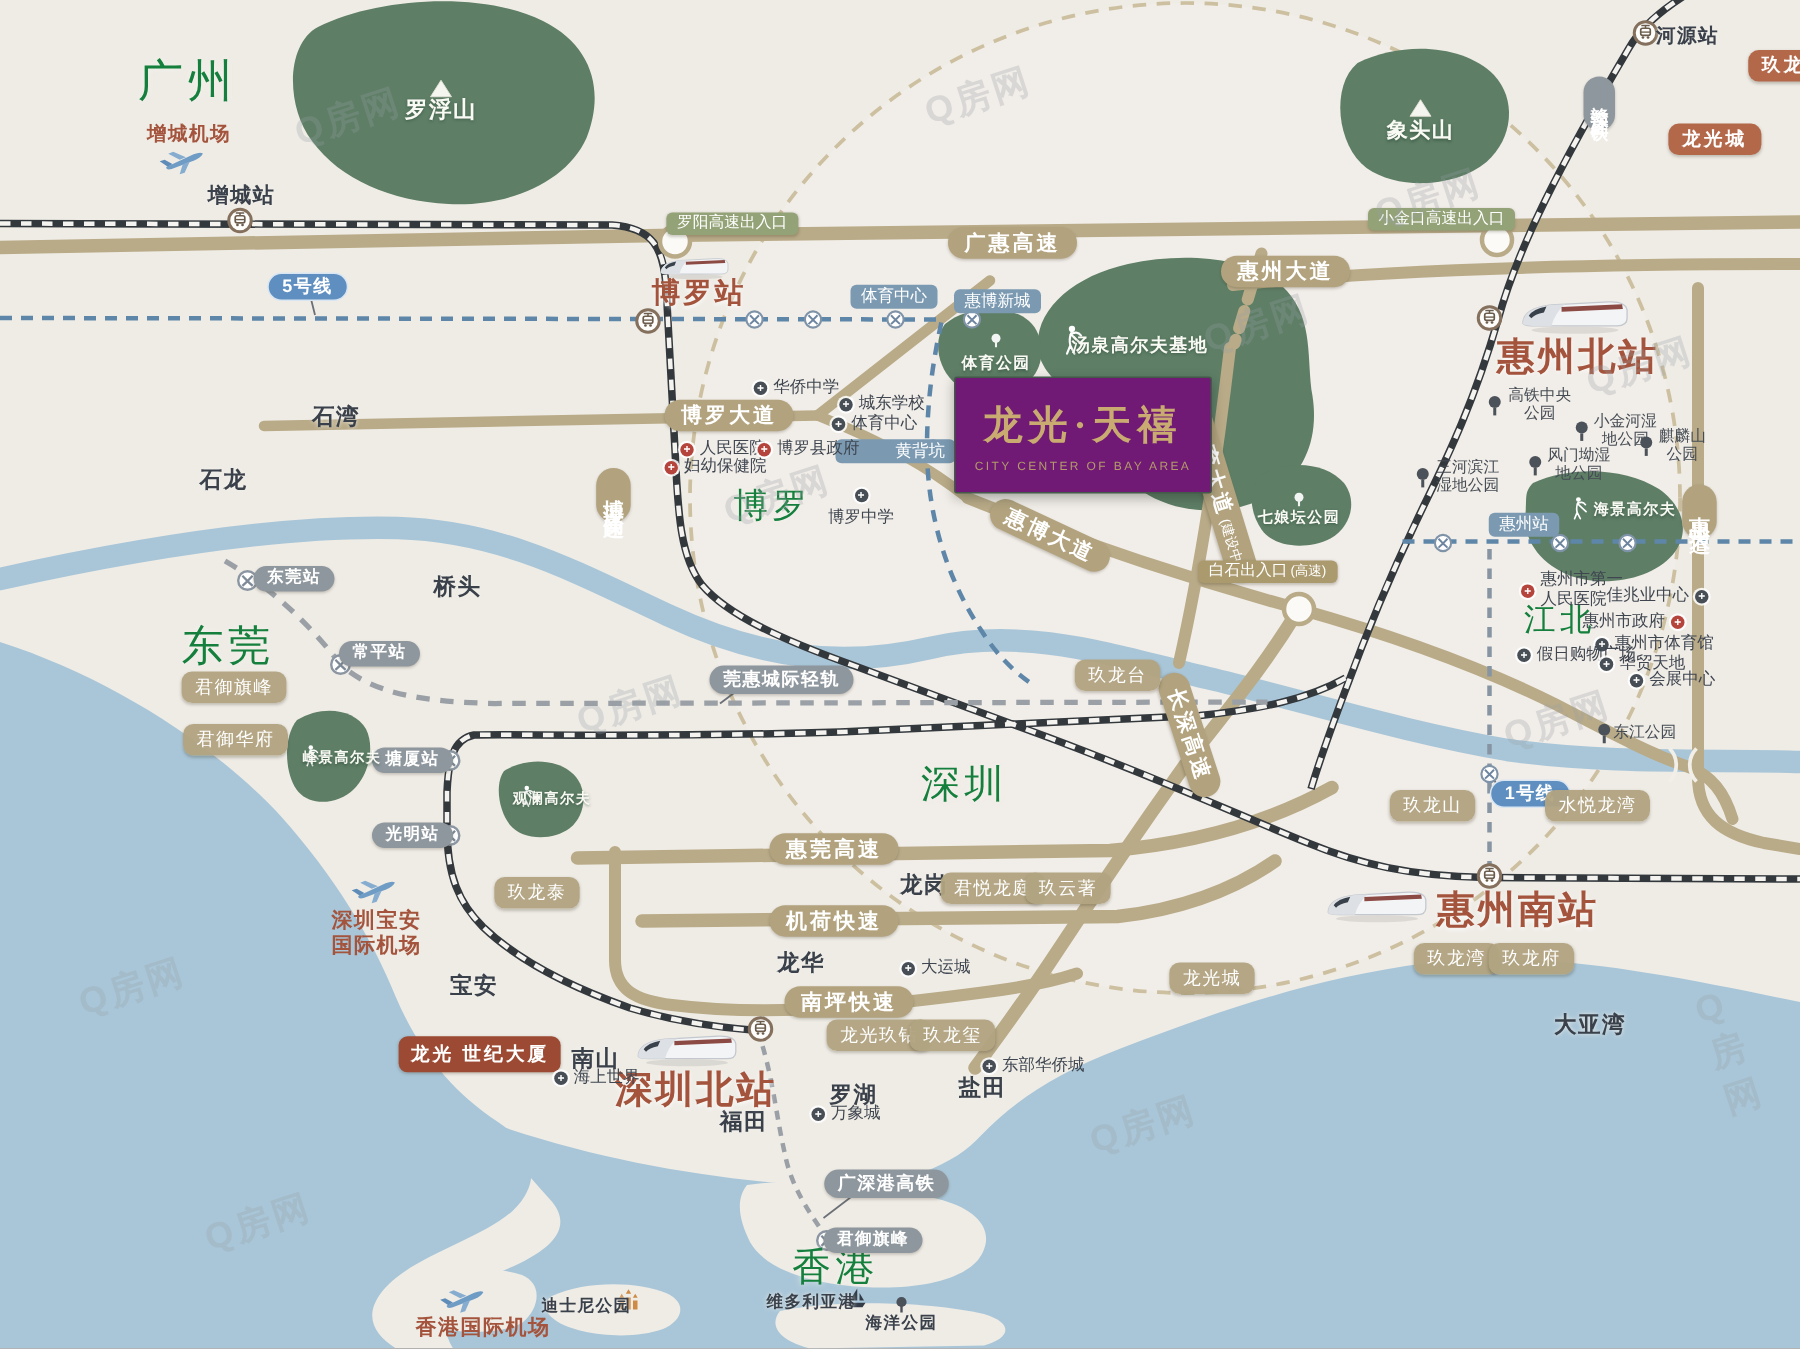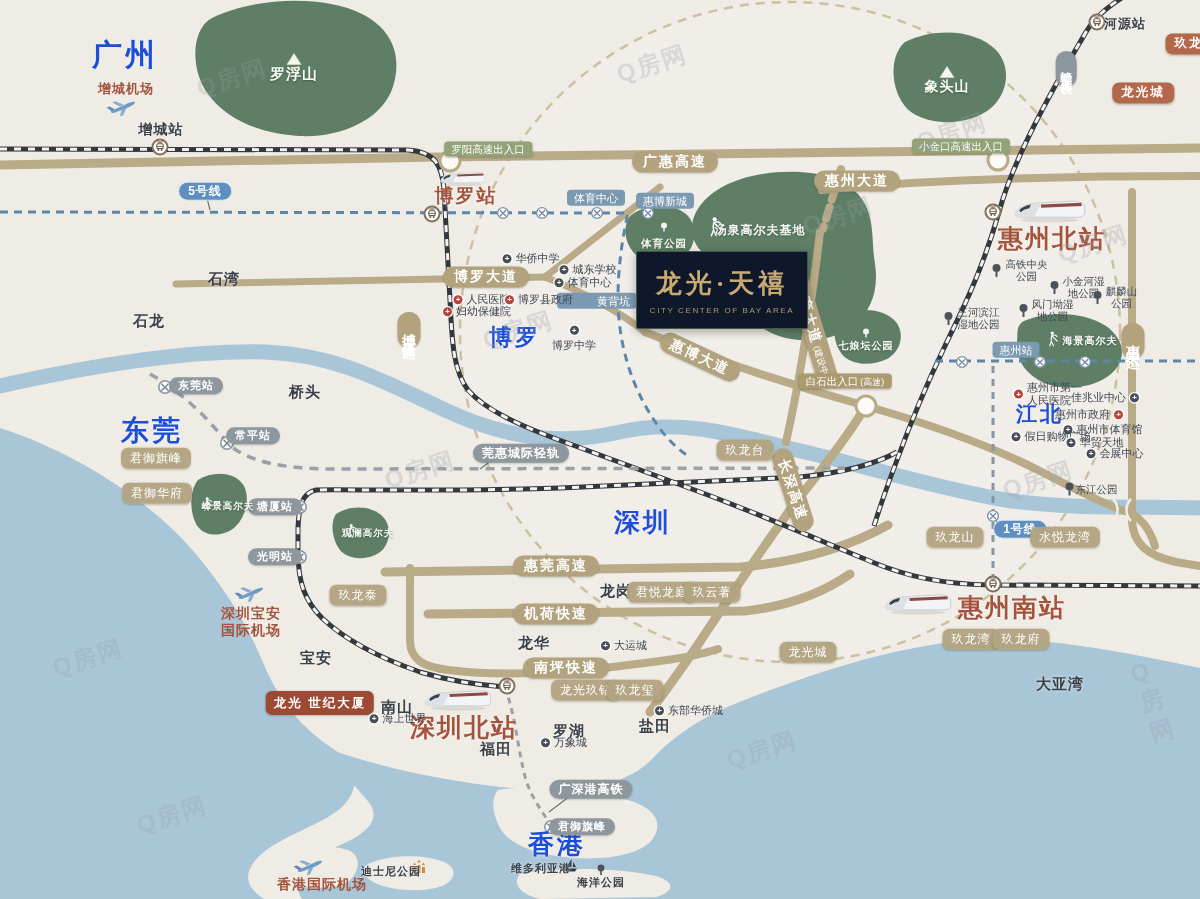--- a/index.html
+++ b/index.html
@@ -1,21 +1,21 @@
 <!DOCTYPE html>
 <html><head>
 <meta charset="utf-8">
 <style>
   html,body{margin:0;padding:0;background:#777;}
   .stage{position:relative;width:1200px;height:899px;overflow:hidden;background:#efece6;
          font-family:"Liberation Sans","DejaVu Sans",sans-serif;}
   .stage svg.base{position:absolute;left:0;top:0;z-index:1;}
   .lb{position:absolute;transform:translate(-50%,-50%);white-space:pre-line;text-align:center;
       line-height:1.22;z-index:5;}
-  .city{font-weight:700;color:#1d4ed8;letter-spacing:3px;text-shadow:0 0 4px rgba(244,242,236,.95);}
+  .city{font-weight:400;color:#15803d;letter-spacing:3px;text-shadow:0 0 4px rgba(244,242,236,.95);}
   .dark{font-weight:700;color:#3a414a;letter-spacing:1px;text-shadow:0 0 3px rgba(244,242,236,.9);}
   .stbrown{font-weight:700;color:#a4543c;letter-spacing:2px;text-shadow:0 1px 3px rgba(255,255,255,.8);}
   .airport{font-weight:700;color:#a4543c;letter-spacing:1px;}
   .cap{color:#fff;font-weight:700;border-radius:13px;padding:2px 11px;font-size:14px;letter-spacing:2px;
        box-shadow:0 1px 2px rgba(60,50,30,.25);white-space:nowrap;}
   .captan{background:#b2a37e;}
   .capgray{background:#8f979e;font-size:12px;padding:2px 9px;letter-spacing:1px;}
   .capgreen{background:#94a377;font-size:10.5px;padding:1px 7px;letter-spacing:0;border-radius:4px;font-weight:400;}
   .captanentr{background:#ab9a6e;font-size:10.5px;padding:1px 7px;letter-spacing:0;border-radius:4px;font-weight:400;}
   .captag{background:rgba(177,163,128,.95);font-size:12px;padding:3px 9px;border-radius:7px;letter-spacing:1px;font-weight:400;}
@@ -37,21 +37,21 @@
   .tree::before{content:"";position:absolute;left:1px;top:0;width:8px;height:8px;border-radius:50%;background:#4b525a;}
   .tree::after{content:"";position:absolute;left:4px;bottom:0;width:2px;height:5px;background:#4b525a;}
   .vert{writing-mode:vertical-rl;letter-spacing:4px;padding:10px 3px;border-radius:13px;}
   .cap .sub{font-size:9px;letter-spacing:0;font-weight:400;margin-left:2px;}
   .wm{position:absolute;transform:translate(-50%,-50%) rotate(-18deg);font-size:24px;
       color:rgba(150,158,166,.28);font-weight:700;letter-spacing:2px;z-index:9;pointer-events:none;}
   .map-title{position:absolute;left:752px;top:113px;transform:translate(-50%,-50%);display:flex;align-items:center;
       gap:6px;color:#a6543c;font-size:27px;font-weight:800;letter-spacing:8px;z-index:6;
       text-shadow:0 1px 2px rgba(255,255,255,.6);white-space:nowrap;}
   .map-title .boxed{border:2.5px solid #a6543c;padding:0 3px;letter-spacing:0;font-size:23px;line-height:1.2;}
-  .logo{position:absolute;left:636px;top:251px;width:170px;height:76px;background:#0f172a;border:1px solid #44594a;
+  .logo{position:absolute;left:636px;top:251px;width:170px;height:76px;background:#701a75;border:1px solid #44594a;
       border-radius:2px;box-shadow:0 3px 8px rgba(30,40,30,.35);display:flex;flex-direction:column;
       align-items:center;justify-content:center;z-index:6;}
   .logo .cn{font-family:"Liberation Serif","DejaVu Serif",serif;color:#c9ab72;font-size:26px;font-weight:700;letter-spacing:4px;}
   .logo .en{color:#b39a6a;font-size:8px;letter-spacing:1.6px;margin-top:5px;white-space:nowrap;}
 </style>
 </head>
 <body>
 
 <div class="stage">
   <svg class="base" width="1200" height="899" viewBox="0 0 1200 899">

